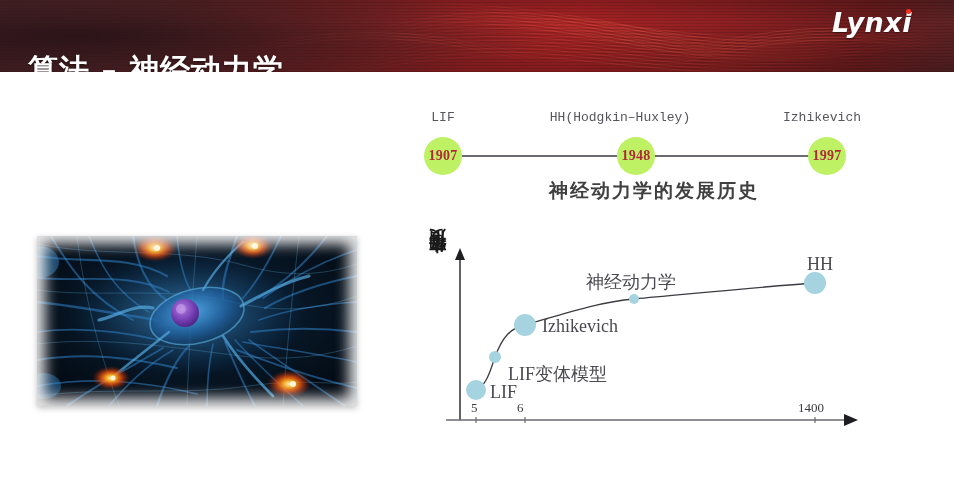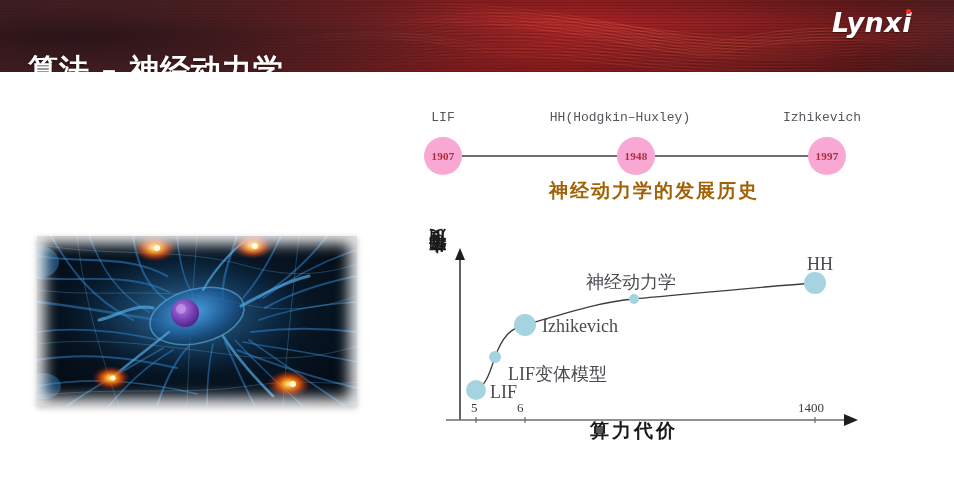--- a/index.html
+++ b/index.html
@@ -34,26 +34,26 @@
   #neuron{position:absolute;left:37px;top:236px;width:320px;height:170px;overflow:hidden;
       background:#04070f;
       box-shadow:0 0 9px 5px rgba(255,255,255,.85) inset, 0 2px 6px rgba(0,0,0,.25);}
   #neuron svg{display:block;}
   #neuron .feather{position:absolute;inset:0;pointer-events:none;
       box-shadow:inset 0 0 14px 8px rgba(255,255,255,.9);}
 
   
   #timeline{position:absolute;left:404px;top:100px;width:500px;height:120px;}
   .tl-line{position:absolute;height:2px;background:#6b6b72;top:55px;}
-  .tl-node{position:absolute;width:38px;height:38px;border-radius:50%;background:#f9a8d4;
-      color:#b02a3a;font-size:11px;font-weight:bold;text-align:center;line-height:38px;
+  .tl-node{position:absolute;width:38px;height:38px;border-radius:50%;background:#bef264;
+      color:#b02a3a;font-size:14px;font-weight:bold;text-align:center;line-height:38px;
       font-family:"Liberation Serif",serif;letter-spacing:.3px;}
   .tl-label{position:absolute;color:#55555c;font-size:13px;font-family:"Liberation Mono","DejaVu Sans Mono",monospace;
       white-space:nowrap;text-align:center;}
-  #tl-caption{position:absolute;left:0;top:78px;width:500px;text-align:center;color:#a16207;
+  #tl-caption{position:absolute;left:0;top:78px;width:500px;text-align:center;color:#404040;
       font-size:19px;font-weight:bold;font-family:"Liberation Serif",serif;letter-spacing:2px;}
 
   
   #chart{position:absolute;left:420px;top:240px;width:470px;height:215px;}
   #chart svg{position:absolute;left:0;top:0;}
   .pt-label{position:absolute;color:#4a4a50;font-size:18px;white-space:nowrap;
       font-family:"Liberation Serif",serif;}
   .ax-tick{position:absolute;color:#3a3a40;font-size:13px;font-family:"Liberation Serif",serif;white-space:nowrap;}
   #y-axis-label{position:absolute;left:6px;top:18px;width:22px;color:#1a1a1a;font-size:17px;font-weight:bold;
       font-family:"Liberation Serif",serif;writing-mode:vertical-rl;transform:rotate(180deg);
@@ -264,16 +264,15 @@
     <div class="pt-label" style="left:88px;top:122px;">LIF变体模型</div>
     <div class="pt-label" style="left:122px;top:76px;">Izhikevich</div>
     <div class="pt-label" style="left:166px;top:30px;">神经动力学</div>
     <div class="pt-label" style="left:387px;top:14px;">HH</div>
 
     <div class="ax-tick" style="left:51px;top:160px;">5</div>
     <div class="ax-tick" style="left:97px;top:160px;">6</div>
     <div class="ax-tick" style="left:378px;top:160px;">1400</div>
 
     <div id="y-axis-label">生物可信度</div>
-    <div id="x-axis-label">算力代价</div>
   </div>
 
 </div>
 
 </body></html>

